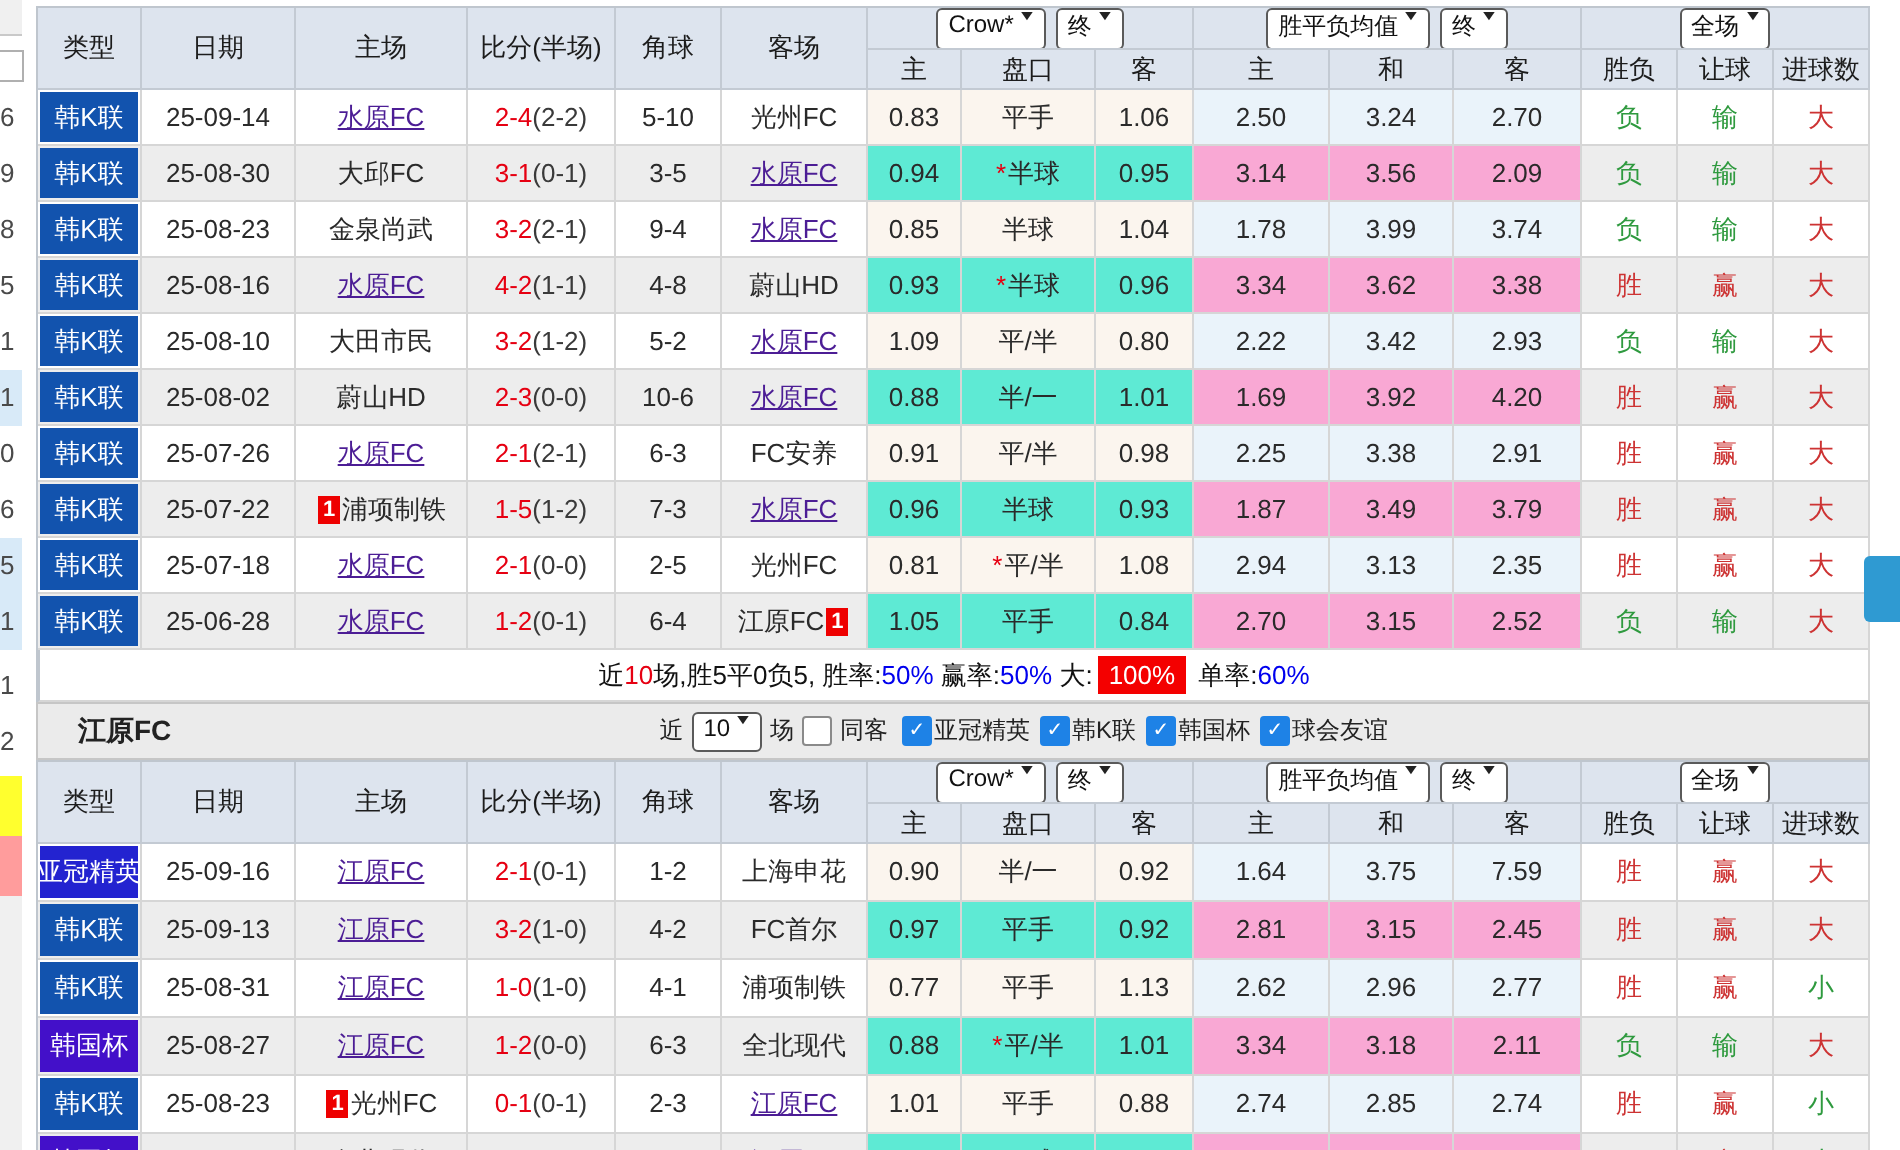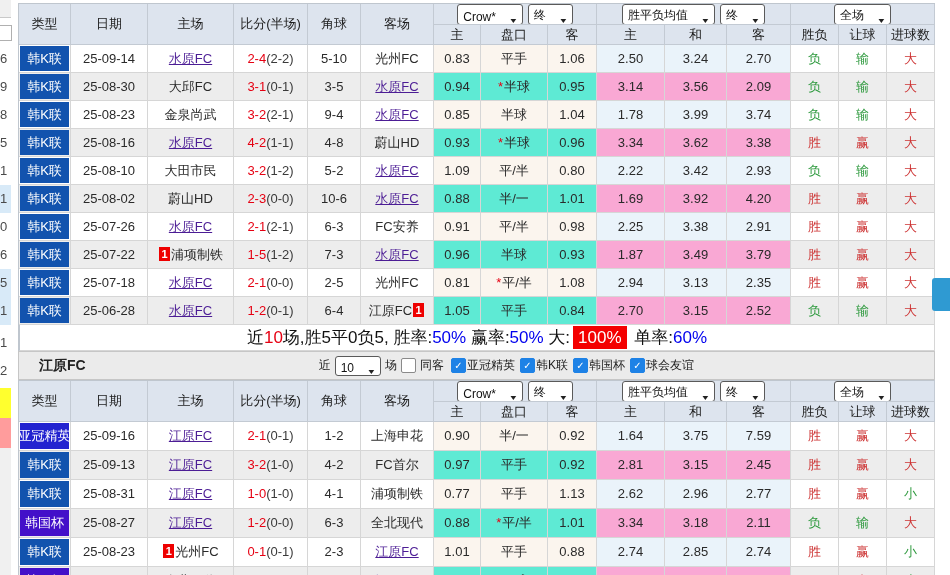--- a/index.html
+++ b/index.html
@@ -21,42 +21,42 @@
   .content{position:absolute;left:18px;top:3px;width:917px;}
   .tbl{border-left:1px solid #bfc6ce;border-top:1px solid #bfc6ce;}
   .thead,.row{display:grid;grid-template-columns:52px 77px 86px 74px 53px 73px 47px 67px 49px 68px 62px 64px 48px 48px 48px;}
   .thead{grid-template-rows:21px 20px;background:#dde4ee;font-size:13px;color:#1c1c1c;text-align:center;}
   .th{border-right:1px solid #c3cad3;border-bottom:1px solid #c3cad3;display:flex;align-items:center;justify-content:center;gap:5px;overflow:hidden;}
   .w0{grid-area:1/1/3/2}.w1{grid-area:1/2/3/3}.w2{grid-area:1/3/3/4}.w3{grid-area:1/4/3/5}.w4{grid-area:1/5/3/6}.w5{grid-area:1/6/3/7}
   .g1{grid-area:1/7/2/10}.g2{grid-area:1/10/2/13}.g3{grid-area:1/13/2/16}
   .s0{grid-area:2/7}.s1{grid-area:2/8}.s2{grid-area:2/9}.s3{grid-area:2/10}.s4{grid-area:2/11}
   .s5{grid-area:2/12}.s6{grid-area:2/13}.s7{grid-area:2/14}.s8{grid-area:2/15}
 
-  .sel{display:inline-flex;align-items:flex-end;gap:14px;height:19px;padding:0 5px;background:#fff;
+  .sel{display:inline-flex;align-items:flex-start;gap:3px;height:19px;padding:0 5px;background:#fff;
        border:1px solid #5a5a5a;border-radius:3px;font-size:12px;color:#111;white-space:nowrap;}
   .sel .arr{font-size:7px;color:#222;transform:scaleX(1.4);}
 
   .row{height:28px;line-height:27px;font-size:13px;color:#2a2a2a;text-align:center;background:#fff;}
   .t2 .row{height:29px;line-height:28px;}
   .cell{border-right:1px solid #d6d6d6;border-bottom:1px solid #d6d6d6;overflow:hidden;white-space:nowrap;}
   .row.even{background:#ededed;}
   .ca{background:#fbf5ee;}  .row.even .ca{background:#5eead4;}
   .ce{background:#eaf3fa;}  .row.even .ce{background:#f9a8d4;}
   .badge{display:flex;align-items:center;justify-content:center;height:calc(100% - 2px);margin:1px;
          color:#fff;font-size:13px;background:#1253ae;cursor:pointer;}
   .badge.acl{background:#2323d0;} .badge.cup{background:#4310c9;}
   .tname.green{color:#4c1d95;text-decoration:underline;}
   .rc{display:none;}
   .rc.on{display:inline-block;width:11px;height:14px;line-height:14px;background:#ee0000;color:#fff;
          font-size:11px;font-weight:bold;vertical-align:1px;margin:0 1px;text-align:center;}
   .sc{color:#e60012;} .half{color:#3a3a3a;}
   .t-r{color:#cd3333;} .t-g{color:#2f9a3f;} .t-b{color:#2424cc;}
   .star{color:#e60012;margin-right:1px;}
 
-  .summary{height:25px;line-height:25px;font-size:17px;text-align:center;background:#fff;
+  .summary{height:25px;line-height:25px;font-size:13px;text-align:center;background:#fff;
            border-right:1px solid #d6d6d6;border-bottom:1px solid #d6d6d6;border-left:1px solid #bfc6ce;color:#111;}
   .summary .r{color:#e60012;} .summary .b{color:#0000ee;}
   .summary .hl{background:#f40000;color:#fff;padding:2px 5px;margin:0 3px;}
 
   .band{height:27px;background:#ebebeb;border:1px solid #c6c6c6;display:flex;align-items:center;font-size:12px;color:#222;}
   .band-title{font-weight:bold;font-size:14px;color:#222;margin-left:20px;}
   .band-ctrl{margin-left:auto;margin-right:240px;display:flex;align-items:center;gap:4px;white-space:nowrap;}
   .band-ctrl .sel{height:18px;}
   .cb{display:inline-flex;align-items:center;justify-content:center;width:13px;height:13px;border:1px solid #8a8a8a;
       background:#fff;border-radius:2px;font-size:10px;cursor:pointer;}

